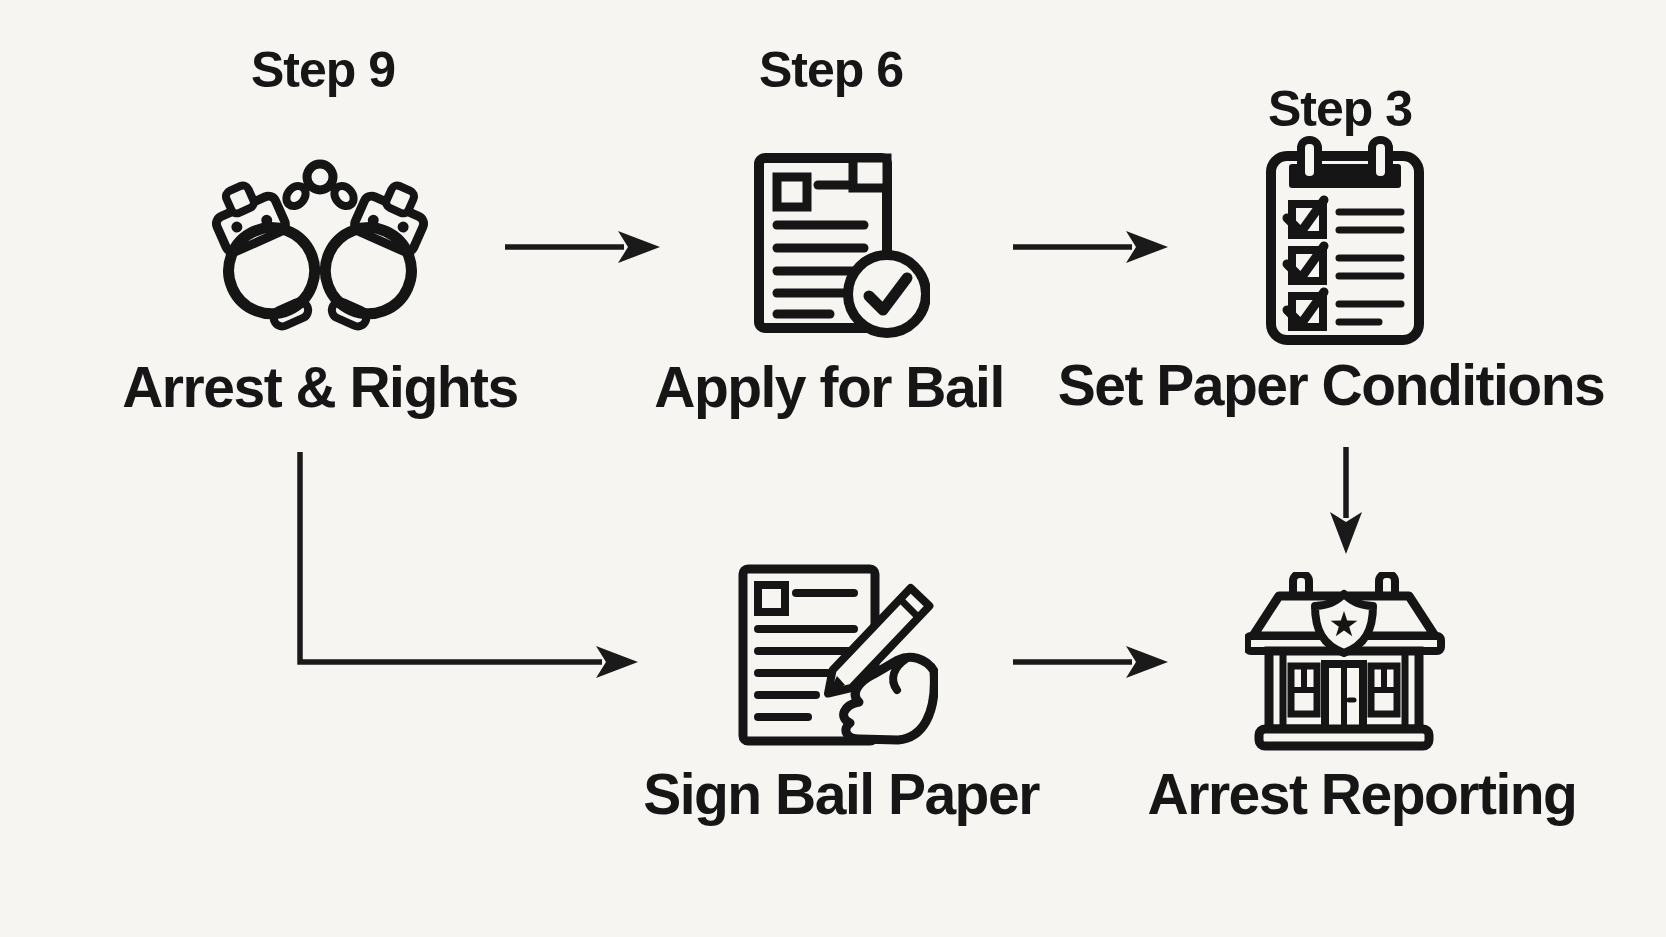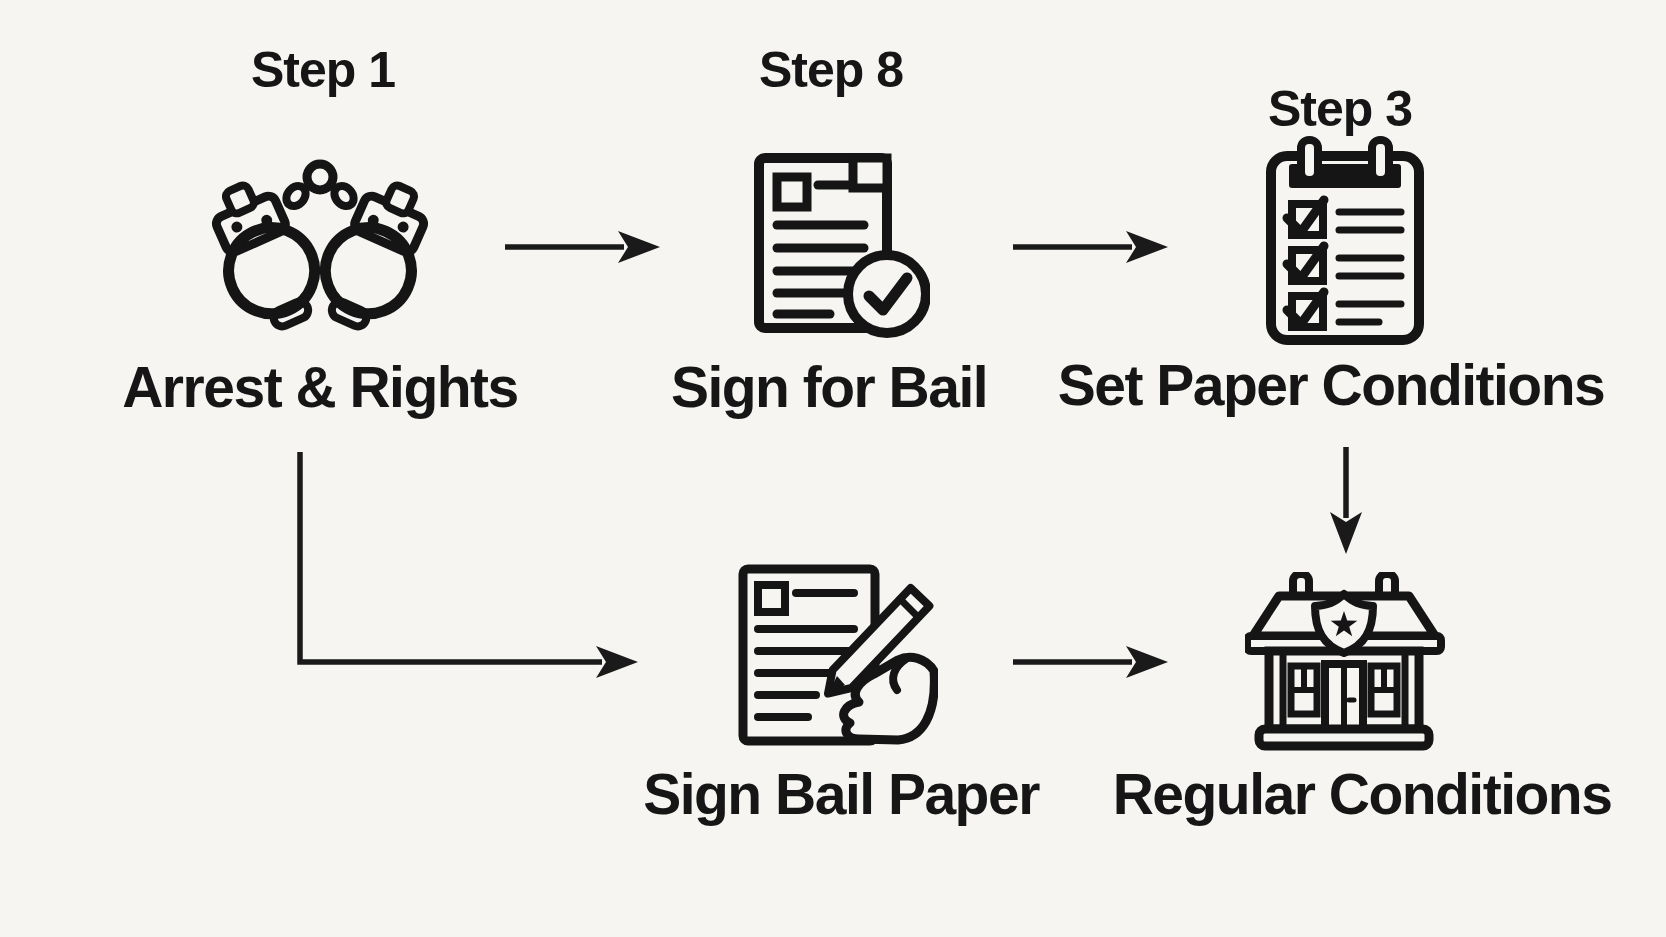--- a/index.html
+++ b/index.html
@@ -56,29 +56,29 @@
         <polyline points="300,452 300,662 602,662" fill="none"></polyline>
         <polygon points="638,662 596,646 606,662 596,678" stroke="none"></polygon>
       </g>
       <g>
         <line x1="1013" y1="662" x2="1132" y2="662"></line>
         <polygon points="1168,662 1126,646 1136,662 1126,678" stroke="none"></polygon>
       </g>
     </g>
   </svg>
 
-  <div class="txt hdr pos-h1">Step 1</div>
-  <div class="txt hdr pos-h2">Step 8</div>
+  <div class="txt hdr pos-h1">Step 9</div>
+  <div class="txt hdr pos-h2">Step 6</div>
   <div class="txt hdr pos-h3">Step 3</div>
 
   <div class="txt lbl pos-l1">Arrest &amp; Rights</div>
-  <div class="txt lbl pos-l2">Sign for Bail</div>
+  <div class="txt lbl pos-l2">Apply for Bail</div>
   <div class="txt lbl pos-l3">Set Paper Conditions</div>
   <div class="txt lbl pos-l4">Sign Bail Paper</div>
-  <div class="txt lbl pos-l5">Regular Conditions</div>
+  <div class="txt lbl pos-l5">Arrest Reporting</div>
 
   <div class="icon ic-handcuffs">
     <svg width="240" height="184" viewBox="0 0 240 184">
       <g fill="none" stroke="#151515">
         <circle cx="120" cy="22" r="13" stroke-width="9"></circle>
         <ellipse cx="96" cy="41" rx="8.5" ry="11" stroke-width="8" transform="rotate(40 96 41)"></ellipse>
         <ellipse cx="144" cy="41" rx="8.5" ry="11" stroke-width="8" transform="rotate(-40 144 41)"></ellipse>
         <g transform="rotate(-24 70 112)">
           <rect x="38" y="46" width="64" height="38" rx="8" stroke-width="9" fill="#f6f5f2"></rect>
           <rect x="58" y="26" width="24" height="24" rx="6" stroke-width="8" fill="#f6f5f2"></rect>

